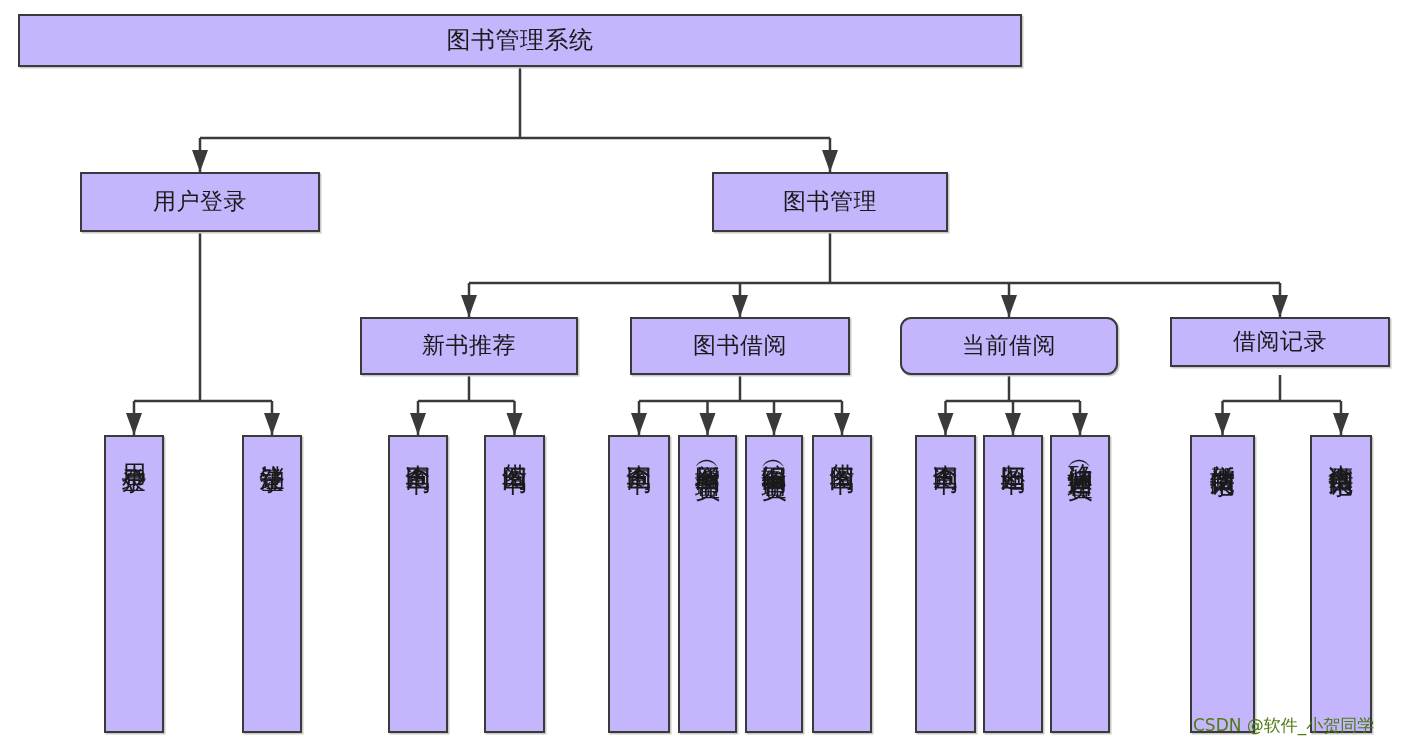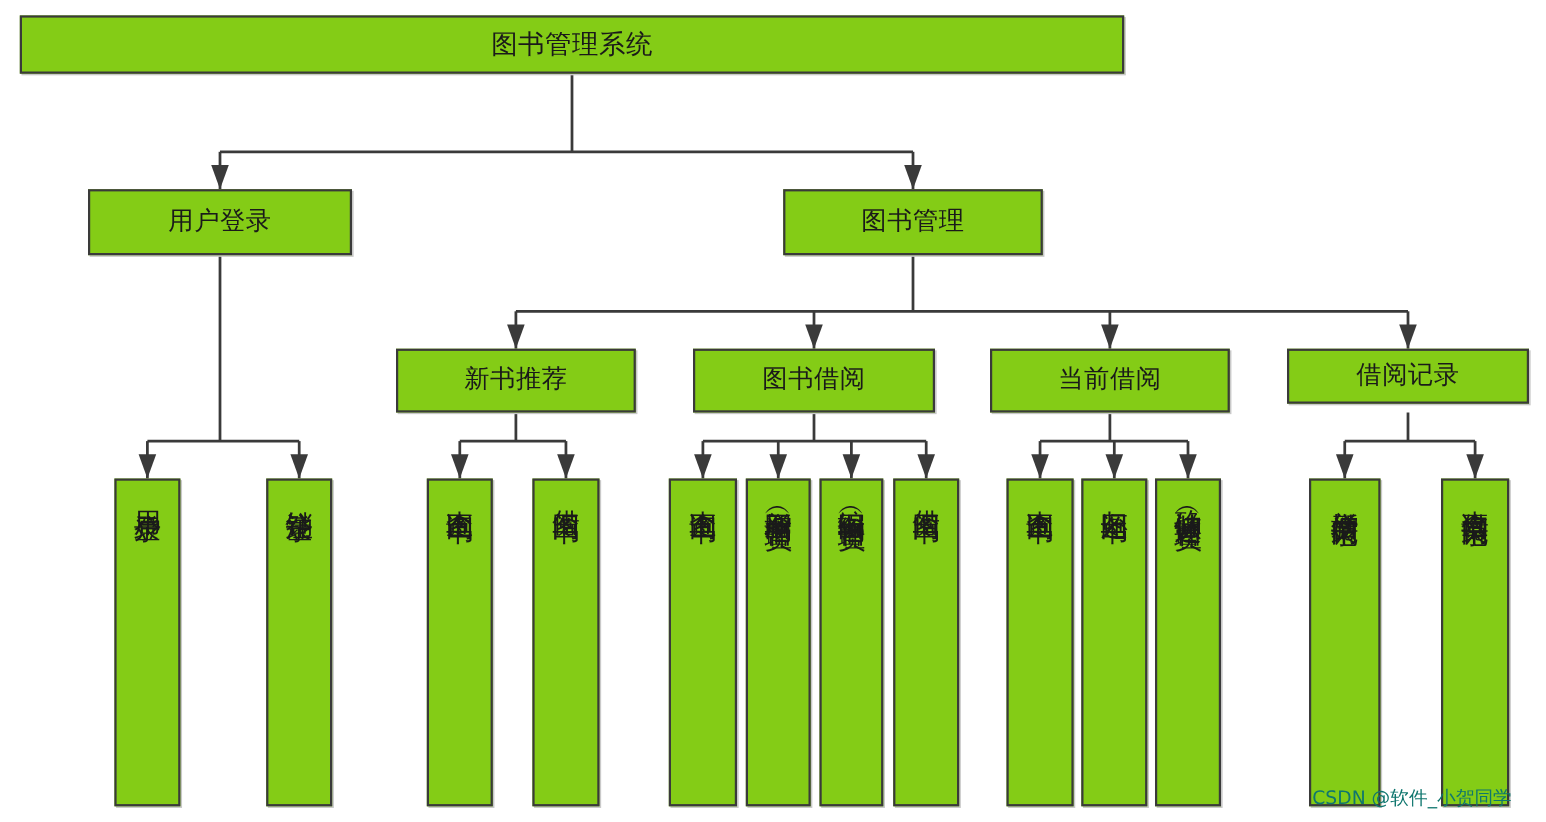--- a/index.html
+++ b/index.html
@@ -22,21 +22,21 @@
     position: absolute;
     left: 0;
     top: 0;
     width: 1405px;
     height: 747px;
     pointer-events: none;
   }
   .node {
     position: absolute;
     box-sizing: border-box;
-    background: #84cc16;
+    background: #c4b5fd;
     border: 2px solid #3a3a3a;
     box-shadow: 1.5px 1.5px 0 0 #c9c9c9;
     display: flex;
     align-items: center;
     justify-content: center;
     color: #1a1a1a;
     z-index: 2;
   }
   .node .label {
     display: block;
@@ -61,21 +61,21 @@
     text-orientation: upright;
     font-size: 25px;
     line-height: 1.08;
     letter-spacing: 2px;
   }
   .watermark {
     position: absolute;
     left: 1193px;
     top: 714px;
     font-size: 17px;
-    color: #0f766e;
+    color: #4d7c0f;
     white-space: nowrap;
     z-index: 3;
     font-family: "DejaVu Sans", "Liberation Sans", sans-serif;
   }
 </style>
 </head>
 <body>
 
 <div id="canvas">
   <svg id="edges" viewBox="0 0 1405 747" xmlns="http://www.w3.org/2000/svg">
@@ -141,21 +141,21 @@
     </div>
     <div class="node horiz level1" style="left: 712px; top: 172px; width: 236px; height: 60px;">
       <span class="label">图书管理</span>
     </div>
     <div class="node horiz level2" style="left: 630px; top: 317px; width: 220px; height: 58px;">
       <span class="label">图书借阅</span>
     </div>
     <div class="node horiz level2" style="left: 360px; top: 317px; width: 218px; height: 58px;">
       <span class="label">新书推荐</span>
     </div>
-    <div class="node horiz level2" style="left: 900px; top: 317px; width: 218px; height: 58px;">
+    <div class="node horiz level2" style="left: 900px; top: 317px; width: 218px; height: 58px; border-radius: 11px;">
       <span class="label">当前借阅</span>
     </div>
     <div class="node horiz level2" style="left: 1170px; top: 317px; width: 220px; height: 50px;">
       <span class="label">借阅记录</span>
     </div>
     <div class="node vert level3" style="left: 104px; top: 435px; width: 60px; height: 298px;">
       <span class="label">用户登录</span>
     </div>
     <div class="node vert level3" style="left: 242px; top: 435px; width: 60px; height: 298px;">
       <span class="label">注销登录</span>

